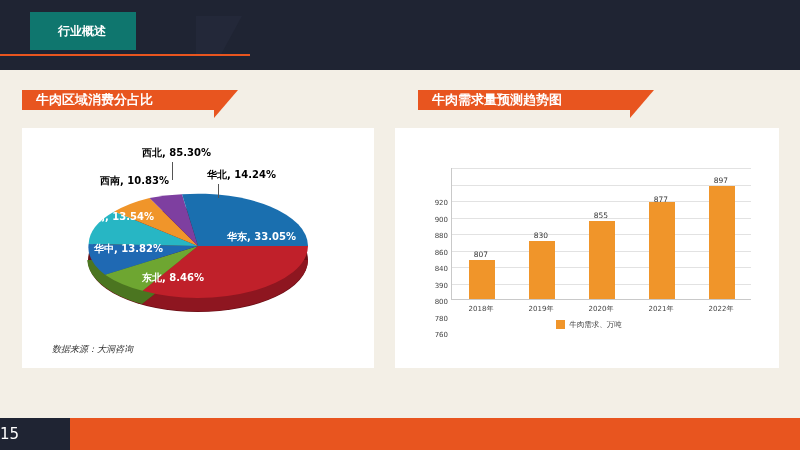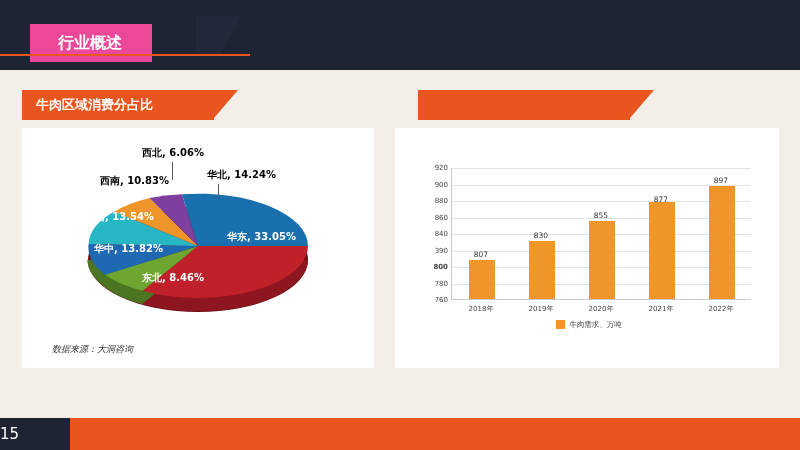--- a/index.html
+++ b/index.html
@@ -12,23 +12,23 @@
   
   .hdr-bar{
     position:absolute;left:0;top:0;width:800px;height:70px;
     background:#1f2433;
   }
   .hdr-bar:after{
     content:"";position:absolute;left:0;top:0;width:100%;height:100%;
     background:#1f2433;
   }
   .hdr-tab{
-    position:absolute;left:30px;top:24px;height:38px;
-    background:#ec4899;color:#ffffff;
-    font-size:16px;font-weight:bold;
+    position:absolute;left:30px;top:12px;height:38px;
+    background:#0f766e;color:#ffffff;
+    font-size:12px;font-weight:bold;
     display:flex;align-items:center;
     padding:0 30px 0 28px;
     z-index:3;
   }
   .hdr-tab-cut{
     position:absolute;left:196px;top:16px;width:46px;height:38px;
     background:#232839;
     clip-path:polygon(0 0, 100% 0, 55% 100%, 0 100%);
     z-index:3;
   }
@@ -37,21 +37,21 @@
     background:#e8551f;z-index:4;
   }
   
   .panel{
     position:absolute;background:#ffffff;
   }
   #panel-left{left:22px;top:128px;width:352px;height:240px;}
   #panel-right{left:395px;top:128px;width:384px;height:240px;}
 
   .ribbon{
-    position:absolute;height:30px;background:#e8551f;
+    position:absolute;height:20px;background:#e8551f;
     color:#ffffff;font-size:13px;font-weight:bold;
     display:flex;align-items:center;padding-left:14px;
     z-index:5;
   }
   .ribbon .tail{
     position:absolute;right:-24px;top:0;width:24px;height:28px;
     background:#e8551f;
     clip-path:polygon(0 0,100% 0,0 100%);
   }
   #ribbon-left{left:22px;top:90px;width:178px;}
@@ -73,21 +73,21 @@
     position:absolute;left:415px;top:168px;width:348px;height:148px;
   }
   .plot{
     position:absolute;left:36px;top:0;width:300px;height:132px;
     border-left:1px solid #c9c9c9;border-bottom:1px solid #c9c9c9;
     box-sizing:border-box;
   }
   .grid-line{position:absolute;left:0;width:100%;height:1px;background:#e2e2e2;}
   .ytick{
     position:absolute;left:-34px;width:30px;text-align:right;
-    font-size:7px;color:#444;transform:translateY(-50%);
+    font-size:7px;color:#444;transform:translateY(-50%);margin-top:35px;
   }
   .bar{
     position:absolute;bottom:0;width:26px;background:#f0952a;
   }
   .bar-val{
     position:absolute;width:40px;text-align:center;font-size:7.5px;color:#333;
   }
   .xtick{
     position:absolute;top:136px;width:56px;text-align:center;
     font-size:7px;color:#444;
@@ -159,43 +159,44 @@
       <path d="M176 118 L160.0 66.3 A110 52 0 0 1 286 118 Z" fill="#1a6faf"></path>
     </g>
   </svg>
 
   
   <div class="pie-label" style="left:205px;top:102px;color:#ffffff;">华东, 33.05%</div>
   <div class="pie-label" style="left:120px;top:143px;color:#ffffff;">东北, 8.46%</div>
   <div class="pie-label" style="left:72px;top:114px;color:#ffffff;">华中, 13.82%</div>
   <div class="pie-label" style="left:63px;top:82px;color:#ffffff;">华南, 13.54%</div>
   <div class="pie-label" style="left:78px;top:46px;color:#000000;width:50px;text-align:right;line-height:13px;">西南, 10.83%</div>
-  <div class="pie-label" style="left:120px;top:18px;color:#000000;">西北, 6.06%</div>
+  <div class="pie-label" style="left:120px;top:18px;color:#000000;">西北, 85.30%</div>
   <div class="pie-label" style="left:185px;top:40px;color:#000000;">华北, 14.24%</div>
 
   
   <div class="leader" style="left:150px;top:34px;width:1px;height:18px;"></div>
   <div class="leader" style="left:196px;top:56px;width:1px;height:14px;"></div>
 
   <div class="pie-note">数据来源：大洞咨询</div>
 </div>
 
 <div class="ribbon" id="ribbon-right">
+  <span>牛肉需求量预测趋势图</span>
   <span class="tail"></span>
 </div>
 
 <div class="panel" id="panel-right"></div>
 
 <div id="bar-area">
   <div class="plot" id="plot">
       <div class="ytick" style="top: 132px;">760</div>
       <div class="grid-line" style="top: 115.5px;"></div>
       <div class="ytick" style="top: 115.5px;">780</div>
       <div class="grid-line" style="top: 99px;"></div>
-      <div class="ytick" style="top: 99px; font-weight: bold;">800</div>
+      <div class="ytick" style="top: 99px;">800</div>
       <div class="grid-line" style="top: 82.5px;"></div>
       <div class="ytick" style="top: 82.5px;">390</div>
       <div class="grid-line" style="top: 66px;"></div>
       <div class="ytick" style="top: 66px;">840</div>
       <div class="grid-line" style="top: 49.5px;"></div>
       <div class="ytick" style="top: 49.5px;">860</div>
       <div class="grid-line" style="top: 33px;"></div>
       <div class="ytick" style="top: 33px;">880</div>
       <div class="grid-line" style="top: 16.5px;"></div>
       <div class="ytick" style="top: 16.5px;">900</div>

